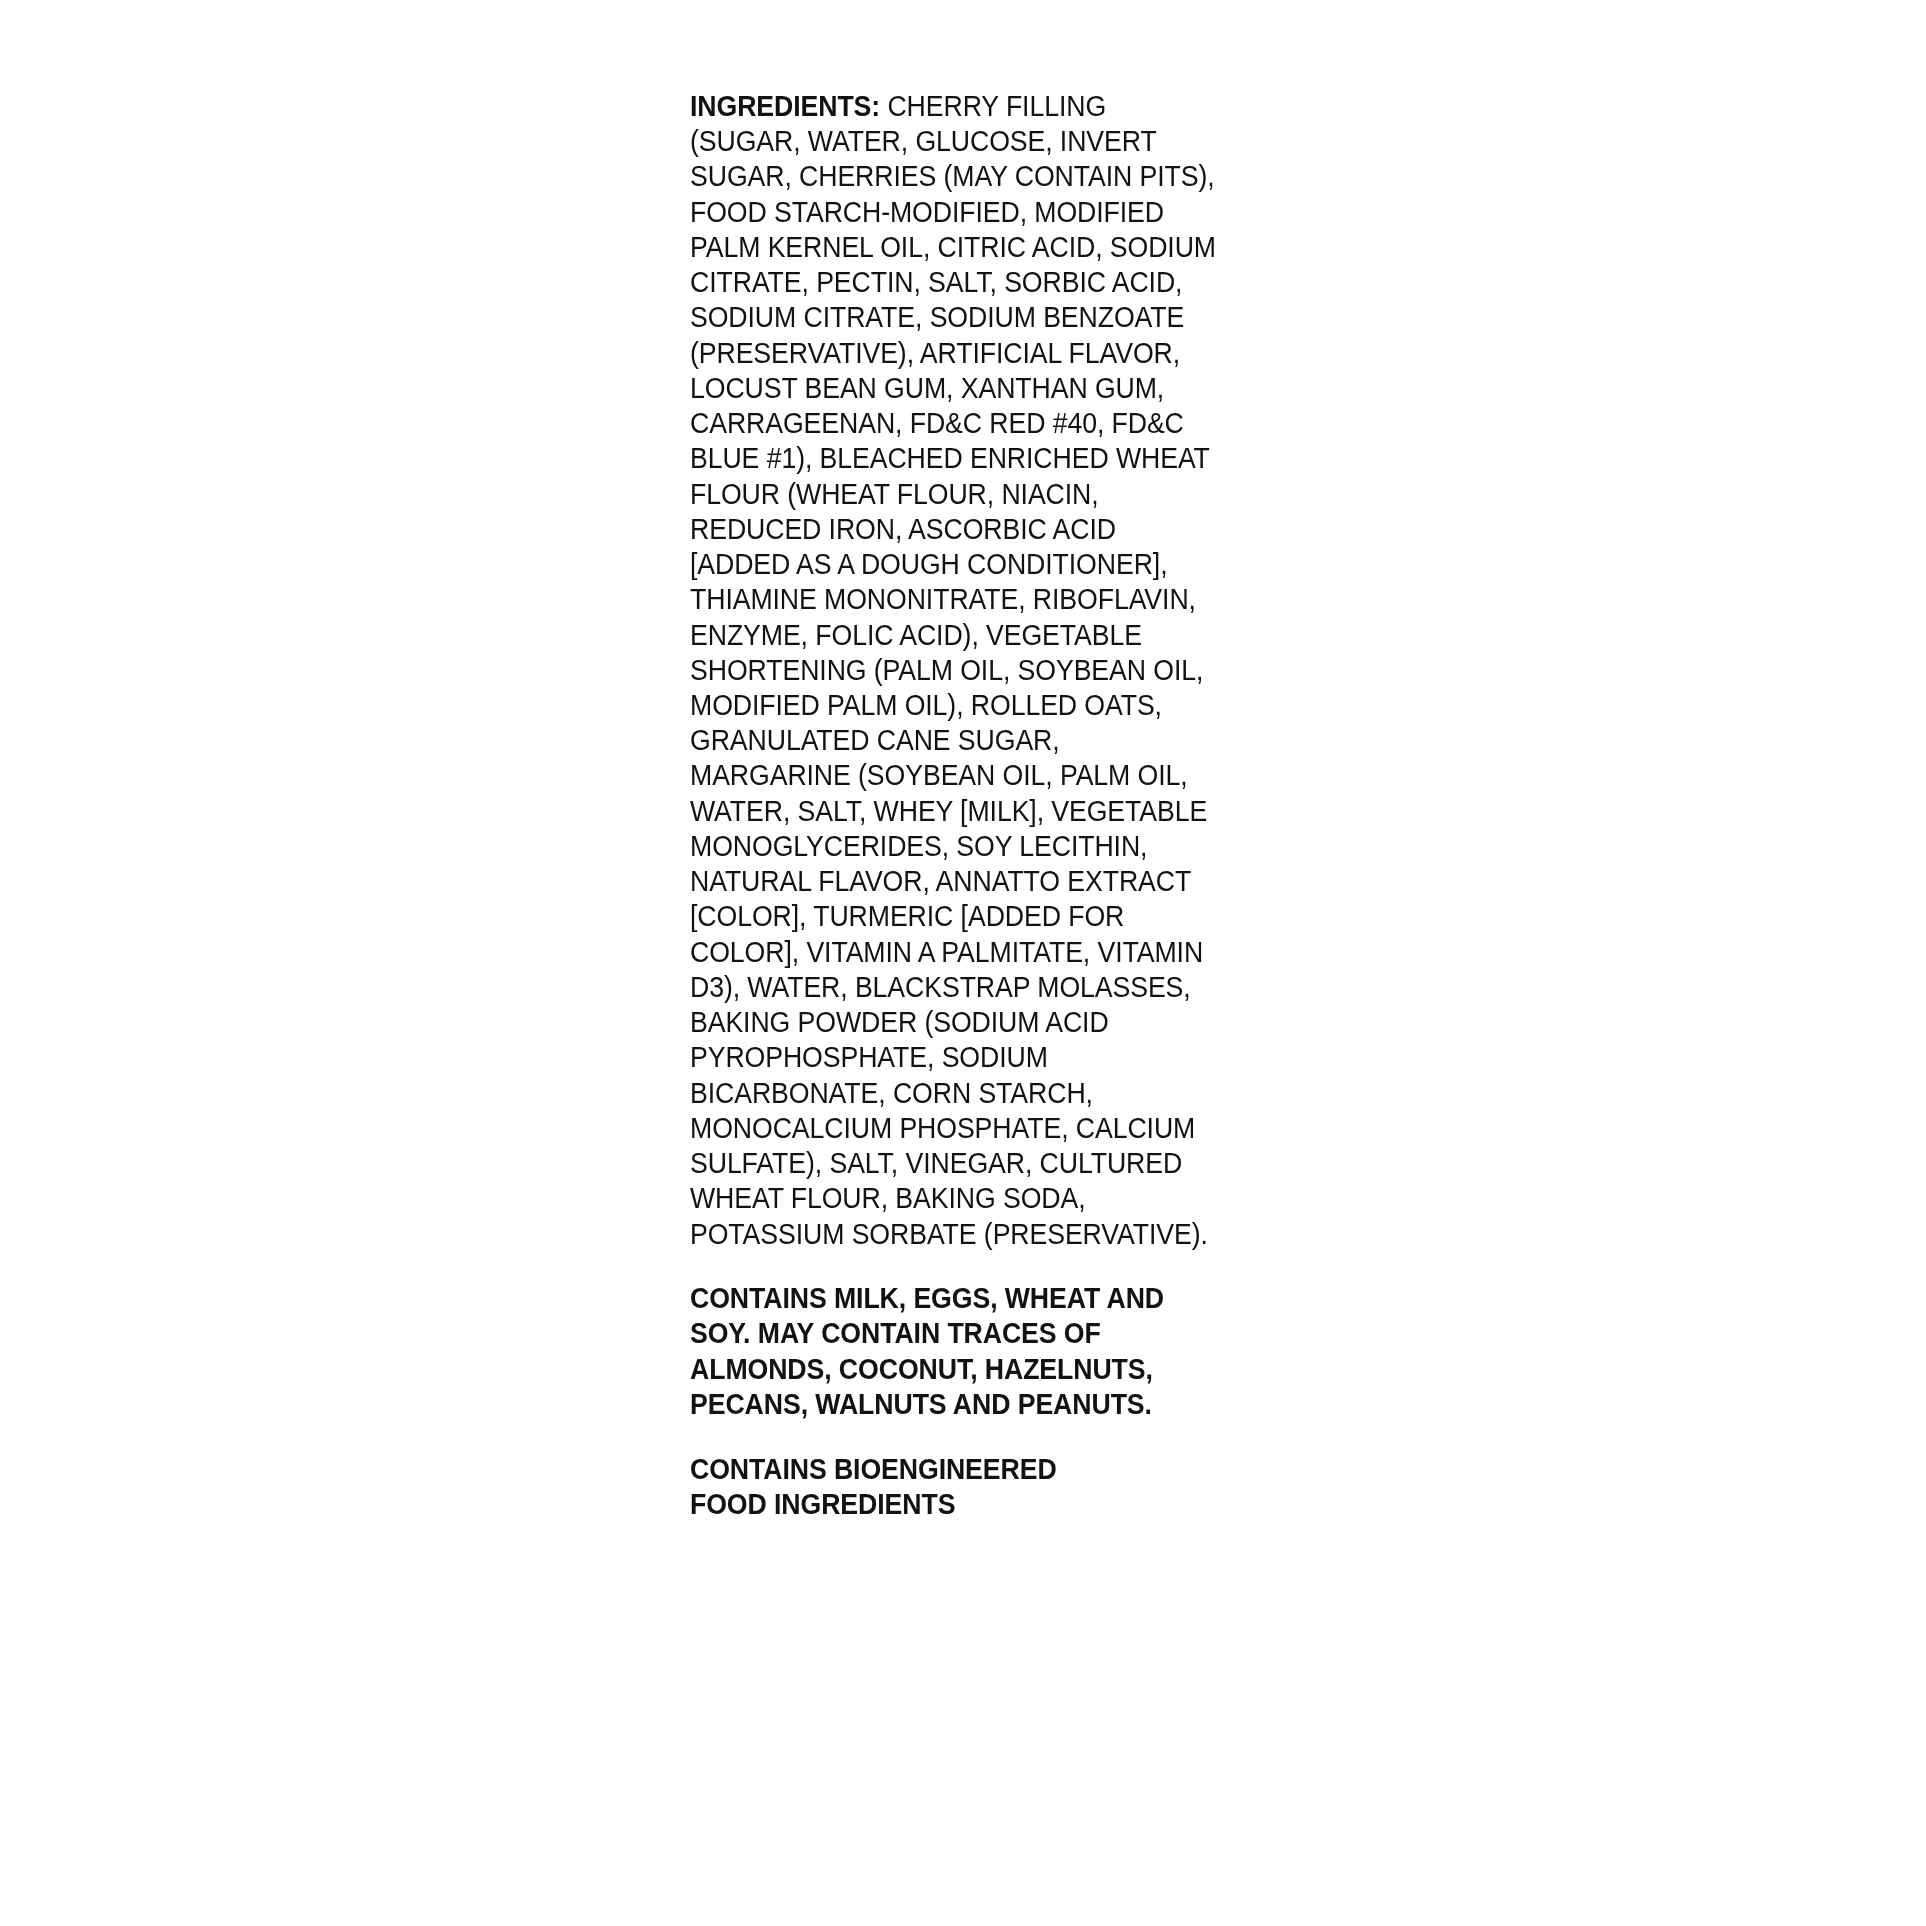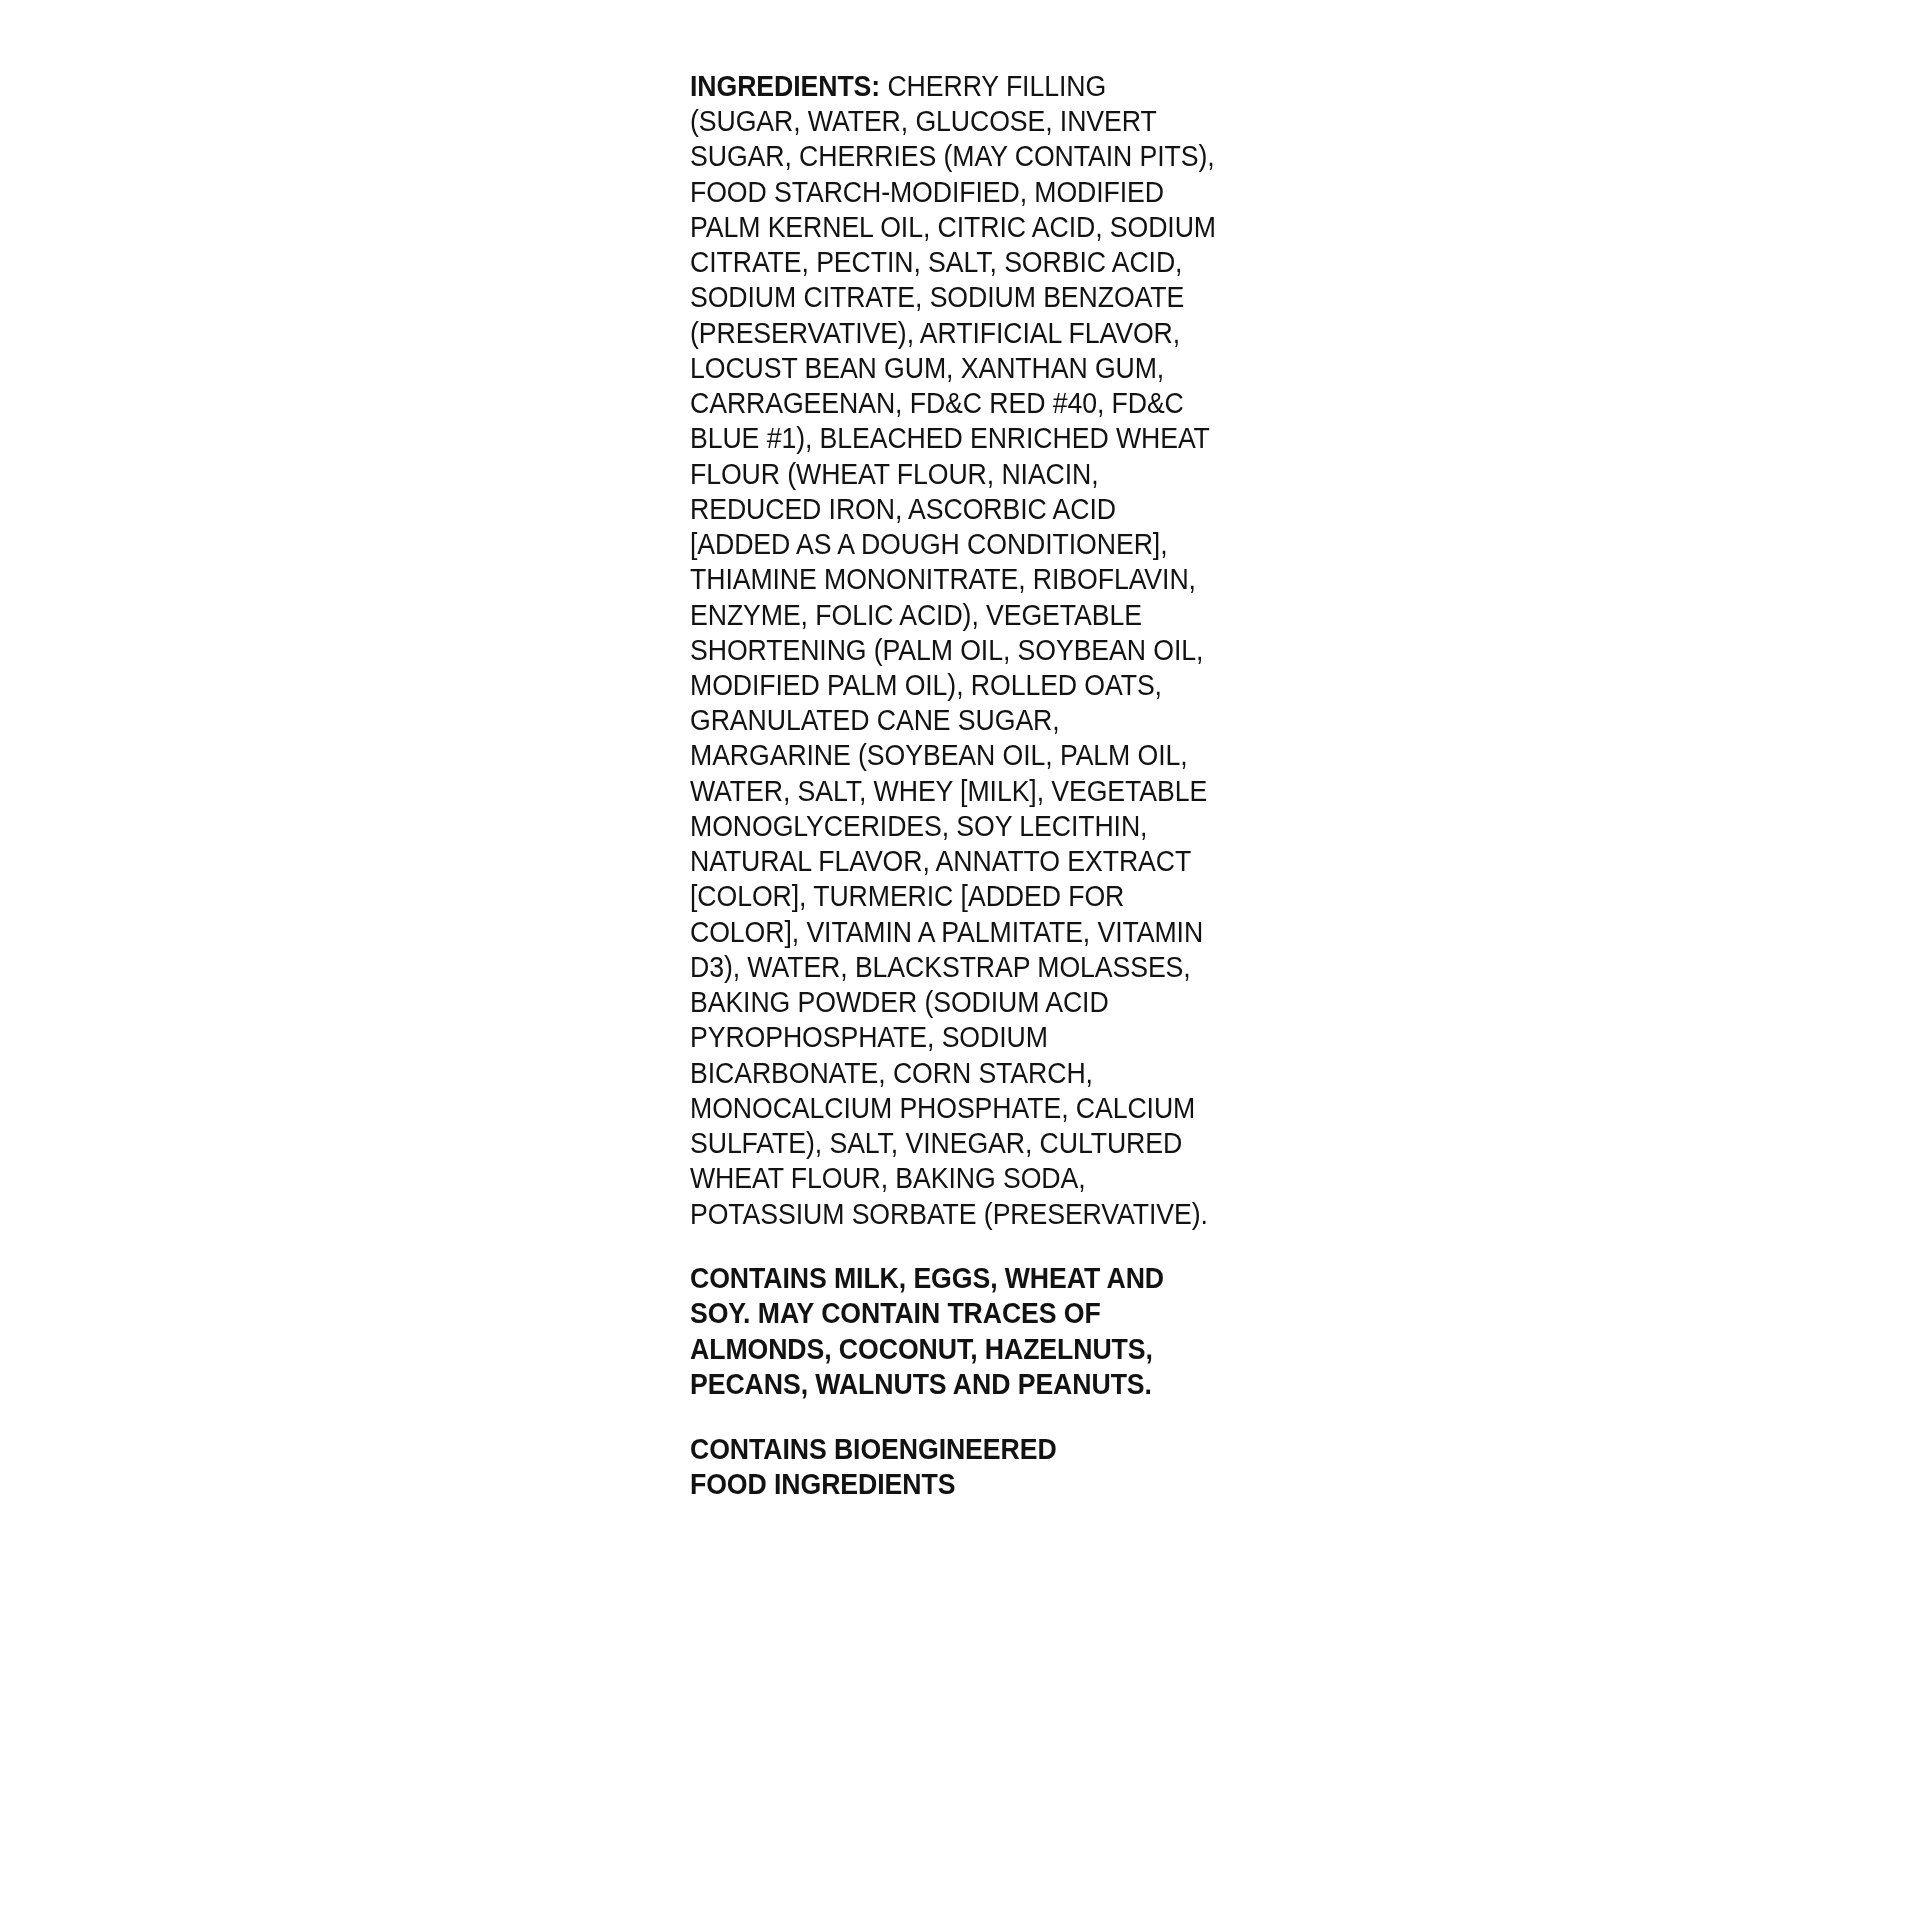--- a/index.html
+++ b/index.html
@@ -11,21 +11,21 @@
     width: 1926px;
     height: 1926px;
     font-family: "Liberation Sans", sans-serif;
     color: #121212;
     position: relative;
     overflow: hidden;
   }
   .label-panel {
     position: absolute;
     left: 690px;
-    top: 40px;
+    top: 60px;
     width: 578px;
   }
   .ingredients-block {
     font-size: 29px;
     line-height: 1.215;
     letter-spacing: -0.1px;
     font-weight: 400;
     font-stretch: condensed;
     transform: scaleX(0.92);
     transform-origin: left top;

